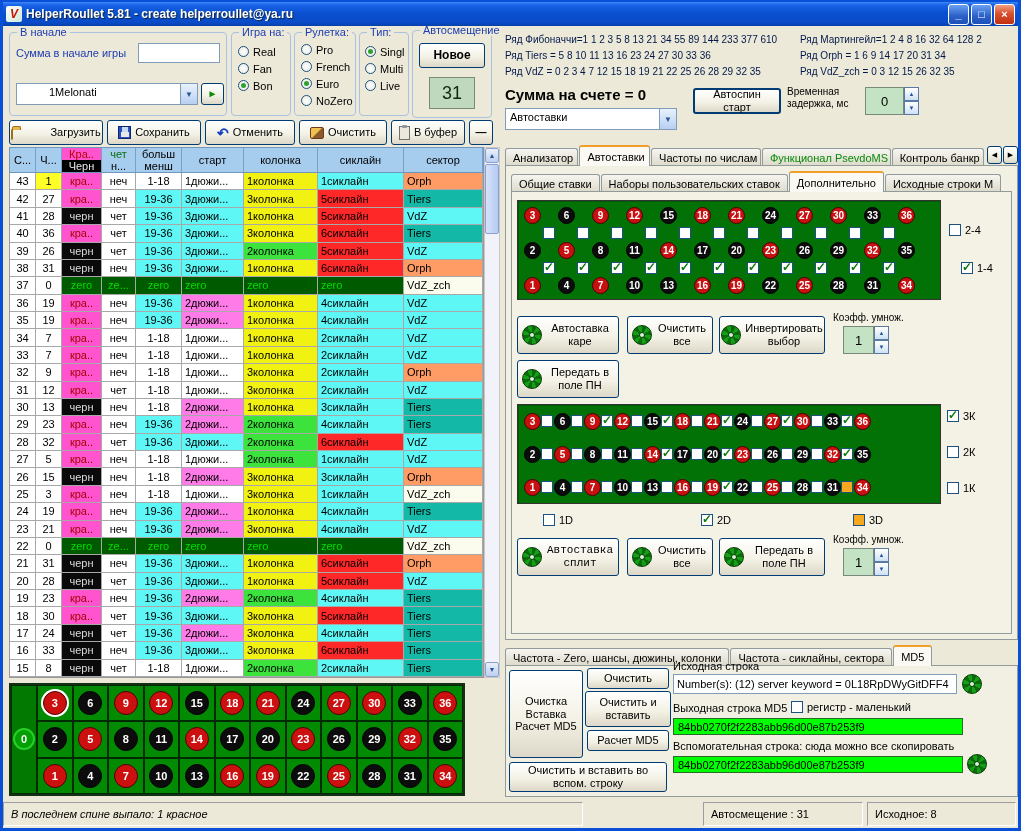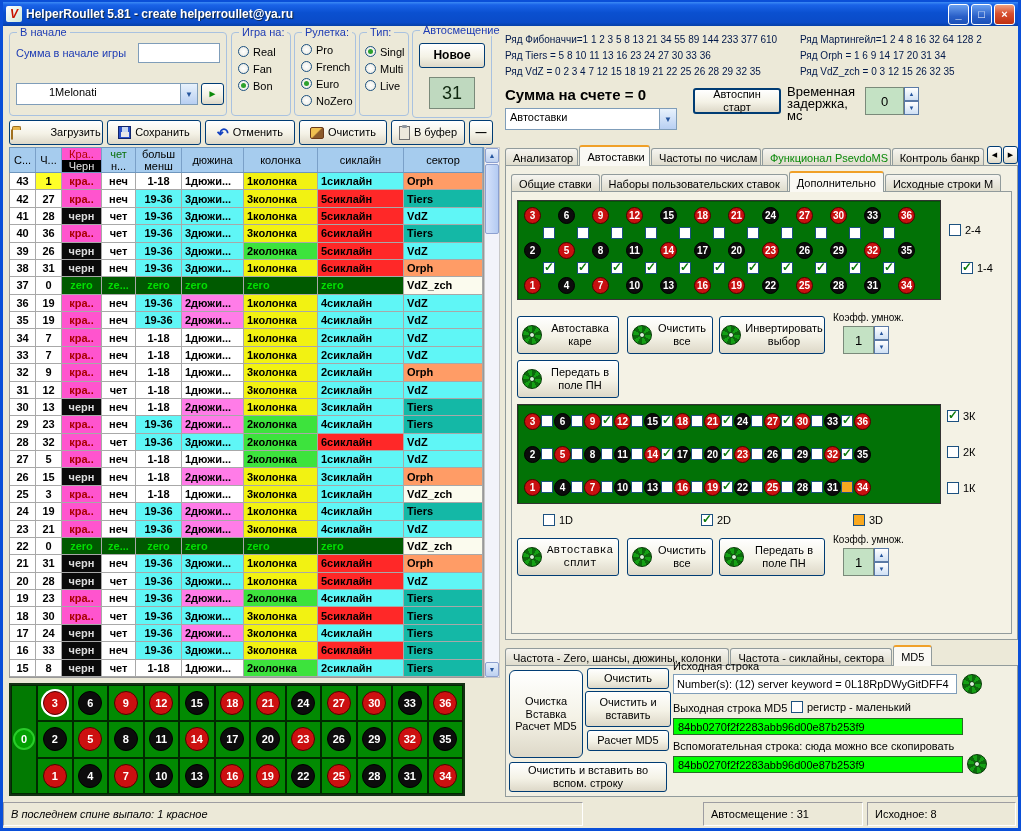--- a/index.html
+++ b/index.html
@@ -52,21 +52,21 @@
 
   
   .grid9{display:grid;grid-template-columns:26px 26px 40px 34px 46px 62px 74px 86px 1fr;}
   .thead{position:absolute;left:6px;top:121px;width:475px;height:26px;background:#A6CCEE;border:1px solid #6E96BE;}
   .th{border-right:1px solid #7AA0C8;display:flex;align-items:center;justify-content:center;font-size:11px;overflow:hidden;}
   .th.stack{flex-direction:column;justify-content:stretch;padding:0;}
   .th .sub{flex:1;width:100%;display:flex;align-items:center;justify-content:center;line-height:11px;}
   .sub.kra{background:#FF54CE;color:#B40000;}
   .sub.chern{background:#000;color:#E8E8E8;}
   .sub.chet{color:#0A700A;}
-  .tbody{position:absolute;left:6px;top:147px;width:475px;height:505px;display:flex;flex-direction:column;background:#fff;border:1px solid #999;border-top:none;overflow:hidden;font-weight:bold;}
+  .tbody{position:absolute;left:6px;top:147px;width:475px;height:505px;display:flex;flex-direction:column;background:#fff;border:1px solid #999;border-top:none;overflow:hidden;}
   .hrow{flex:1;min-height:0;}
   .hcell{border-right:1px solid #A8A8A8;border-bottom:1px solid #A8A8A8;font-size:11px;display:flex;align-items:center;padding-left:3px;overflow:hidden;white-space:nowrap;}
   .hrow .hcell:nth-child(-n+5){justify-content:center;padding-left:0;}
   .c-plain{background:#fff;}
   .c-hl{background:#FFFF28;}
   .c-kra{background:#FF54CE;color:#A80000;}
   .c-chern{background:#0A0A0A;color:#DCDCDC;}
   .c-zero{background:#005A00;color:#00DE00;}
   .c-cyan{background:#5FF6F6;}
   .c-pink{background:#FF7CE8;}
@@ -234,21 +234,21 @@
         <span class="sub chern">Черн</span>
       </div>
       <div class="th stack">
         <span class="sub chet">чет</span>
         <span class="sub">н...</span>
       </div>
       <div class="th stack">
         <span class="sub">больш</span>
         <span class="sub">менш</span>
       </div>
-      <div class="th">дюжина</div>
+      <div class="th">старт</div>
       <div class="th">колонка</div>
       <div class="th">сиклайн</div>
       <div class="th">сектор</div>
     </div>
     <div class="tbody" id="history-body">
         <div class="hrow grid9">
           <div class="hcell c-plain">43</div>
           <div class="hcell c-hl">1</div>
           <div class="hcell c-kra">кра..</div>
           <div class="hcell c-plain">неч</div>
@@ -693,21 +693,21 @@
         <div class="seq">Ряд VdZ = 0 2 3 4 7 12 15 18 19 21 22 25 26 28 29 32 35</div>
       </div>
     <div class="abs" style="left:797px;top:8px;" id="seq-right">
         <div class="seq">Ряд Мартингейл=1 2 4 8 16 32 64 128 2</div>
         <div class="seq">Ряд Orph = 1 6 9 14 17 20 31 34</div>
         <div class="seq">Ряд VdZ_zch = 0 3 12 15 26 32 35</div>
       </div>
 
     <div class="lbl" style="left:502px;top:60px;font-size:15px;font-weight:bold;">Сумма на счете = 0</div>
     <button class="btn" style="left:690px;top:62px;width:88px;height:26px;border-width:2px;">Автоспин старт</button>
-    <div class="abs" style="left:784px;top:60px;width:76px;font-size:13px;line-height:12px;">Временная задержка, мс</div>
+    <div class="abs" style="left:784px;top:60px;width:76px;font-size:10px;line-height:12px;">Временная задержка, мс</div>
     <div class="spin" style="left:862px;top:61px;width:54px;height:28px;">
       <span class="val">0</span>
       <span class="arrows">
           <span class="ar">▲</span>
           <span class="ar">▼</span>
         </span>
     </div>
     <div class="combo" style="left:502px;top:82px;width:172px;height:22px;">
       <span class="cval">Автоставки</span>
       <span class="carr">▼</span>
@@ -947,21 +947,21 @@
         </span>
     </div>
 
     <div class="tabstrip" style="left:502px;top:619px;width:513px;height:21px;overflow:hidden;">
         <div class="tab">Частота - Zero, шансы, дюжины, колонки</div>
         <div class="tab">Частота - сиклайны, сектора</div>
         <div class="tab active">MD5</div>
       </div>
     <div class="tpanel" style="left:502px;top:639px;width:513px;height:132px;background:#F2F0E3;"></div>
 
-    <button class="btn" style="left:506px;top:644px;width:74px;height:88px;white-space:normal;border-radius:6px;">Очистка Вставка Расчет MD5</button>
+    <button class="btn" style="left:506px;top:644px;width:74px;height:88px;white-space:normal;">Очистка Вставка Расчет MD5</button>
     <button class="btn" style="left:584px;top:642px;width:82px;height:21px;">Очистить</button>
     <button class="btn" style="left:582px;top:665px;width:86px;height:36px;white-space:normal;">Очистить и вставить</button>
     <button class="btn" style="left:584px;top:704px;width:82px;height:21px;">Расчет MD5</button>
 
     <div class="lbl" style="left:670px;top:634px;">Исходная строка</div>
     <input class="inp" style="position: absolute; left: 670px; top: 648px; width: 284px; height: 20px;" value="Number(s): (12) server keyword = 0L18RpDWyGitDFF4">
     <span class="wheel" style="position:absolute;left:959px;top:648px;"></span>
     <div class="lbl" style="left:670px;top:676px;">Выходная строка MD5</div>
     <div class="cbwrap" style="left:788px;top:675px;">
         <span class="cb"></span>

